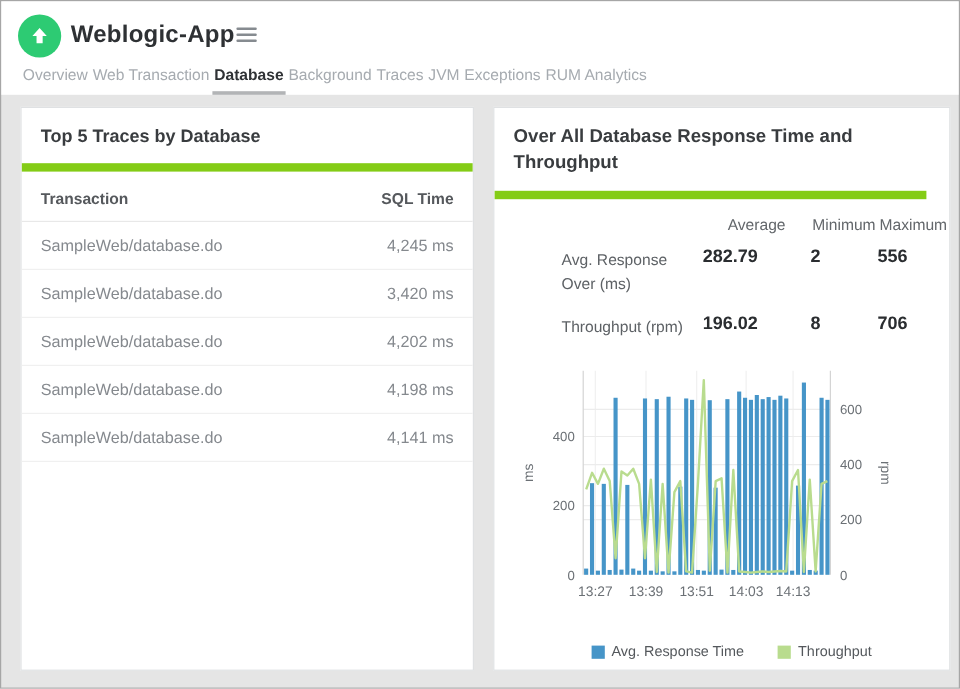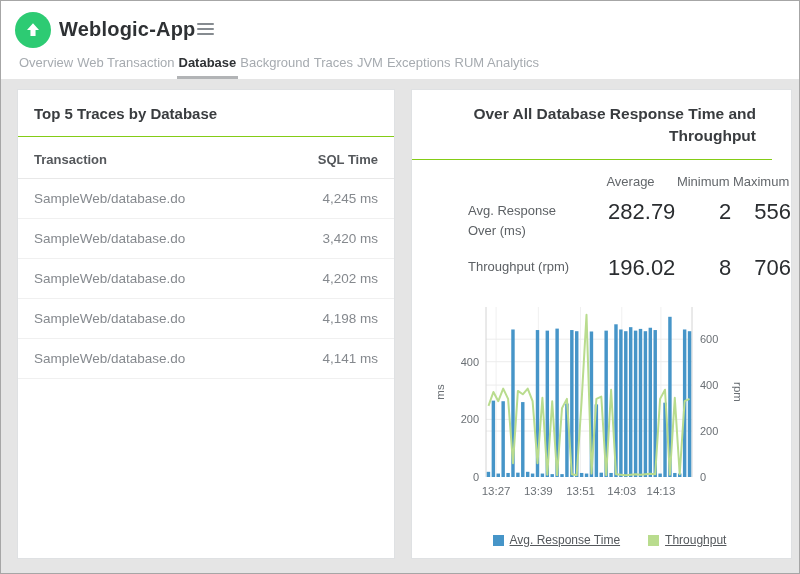--- a/index.html
+++ b/index.html
@@ -16,46 +16,46 @@
 
   
   .tabs { position:absolute; left:16px; bottom:0; display:flex; }
   .tab { font-size:13px; color:#a6abb0; padding:6px 2px 9px; cursor:pointer; white-space:nowrap; }
   .tab.active { color:#2f3235; font-weight:bold; padding-bottom:6px; border-bottom:3px solid #b2b4b6; }
 
   
   .panel { position:absolute; top:88px; background:#fff; border:1px solid #dfe1e3; overflow:hidden; }
   .panel-left { left:16px; width:378px; height:470px; }
   .panel-right { left:410px; width:381px; height:470px; }
-  .panel-title { font-size:15px; font-weight:600; color:#393c3f; padding:13px 16px 11px; border-bottom:1px solid #84cc16; line-height:1.45; }
-  .panel-right .panel-title { font-size:15.5px; max-width:360px;text-align:right; }
+  .panel-title { font-size:15px; font-weight:600; color:#393c3f; padding:13px 16px 11px; border-bottom:7px solid #84cc16; line-height:1.45; }
+  .panel-right .panel-title { font-size:15.5px; max-width:360px; }
 
   
   .trace-table { width:100%; }
   .trace-head { display:flex; justify-content:space-between; padding:15px 16px 11px; border-bottom:1px solid #e8e8e8; }
   .trace-head span { font-size:13px; font-weight:bold; color:#55585c; }
   .trace-row { display:flex; justify-content:space-between; padding:12px 16px; border-bottom:1px solid #f0f0f0; cursor:pointer; }
   .trace-row .t-name { font-size:13.5px; color:#85898e; }
   .trace-row .t-time { font-size:13.5px; color:#85898e; }
 
   
   .stats { padding:14px 0 4px 56px; white-space:nowrap; }
   .stats-row { display:flex; align-items:flex-start; margin-bottom:14px; }
   .stats-label { width:118px; font-size:13px; color:#5d6165; white-space:normal; line-height:1.55; padding-top:2px; }
   .stats-col-head { font-size:13px; color:#63676b; text-align:center; }
-  .stats-val { font-size:22px; font-weight:normal; color:#2a2d30; text-align:right; }
+  .stats-val { font-size:15px; font-weight:bold; color:#2a2d30; text-align:left; }
   .w-avg { width:90px; } .w-min { width:56px; } .w-max { width:60px; }
   .stats-header-row { margin-bottom:10px; }
 
   
   .chart-wrap { margin:2px 0 0 16px; }
   .legend { display:flex; justify-content:center; gap:28px; margin-top:8px; }
   .legend-item { display:flex; align-items:center; gap:6px; cursor:pointer; }
   .legend-swatch { width:11px; height:11px; display:inline-block; }
-  .legend-label { font-size:12px; color:#54585c;text-decoration:underline; }
+  .legend-label { font-size:12px; color:#54585c; }
 </style>
 </head>
 <body>
 
 <div class="window">
 
   <div class="app-header">
     <div class="app-icon">
       <svg width="18" height="18" viewBox="0 0 24 24">
         <path d="M12 3 L20 12 H15.4 V20 H8.6 V12 H4 Z" fill="#ffffff"></path>

